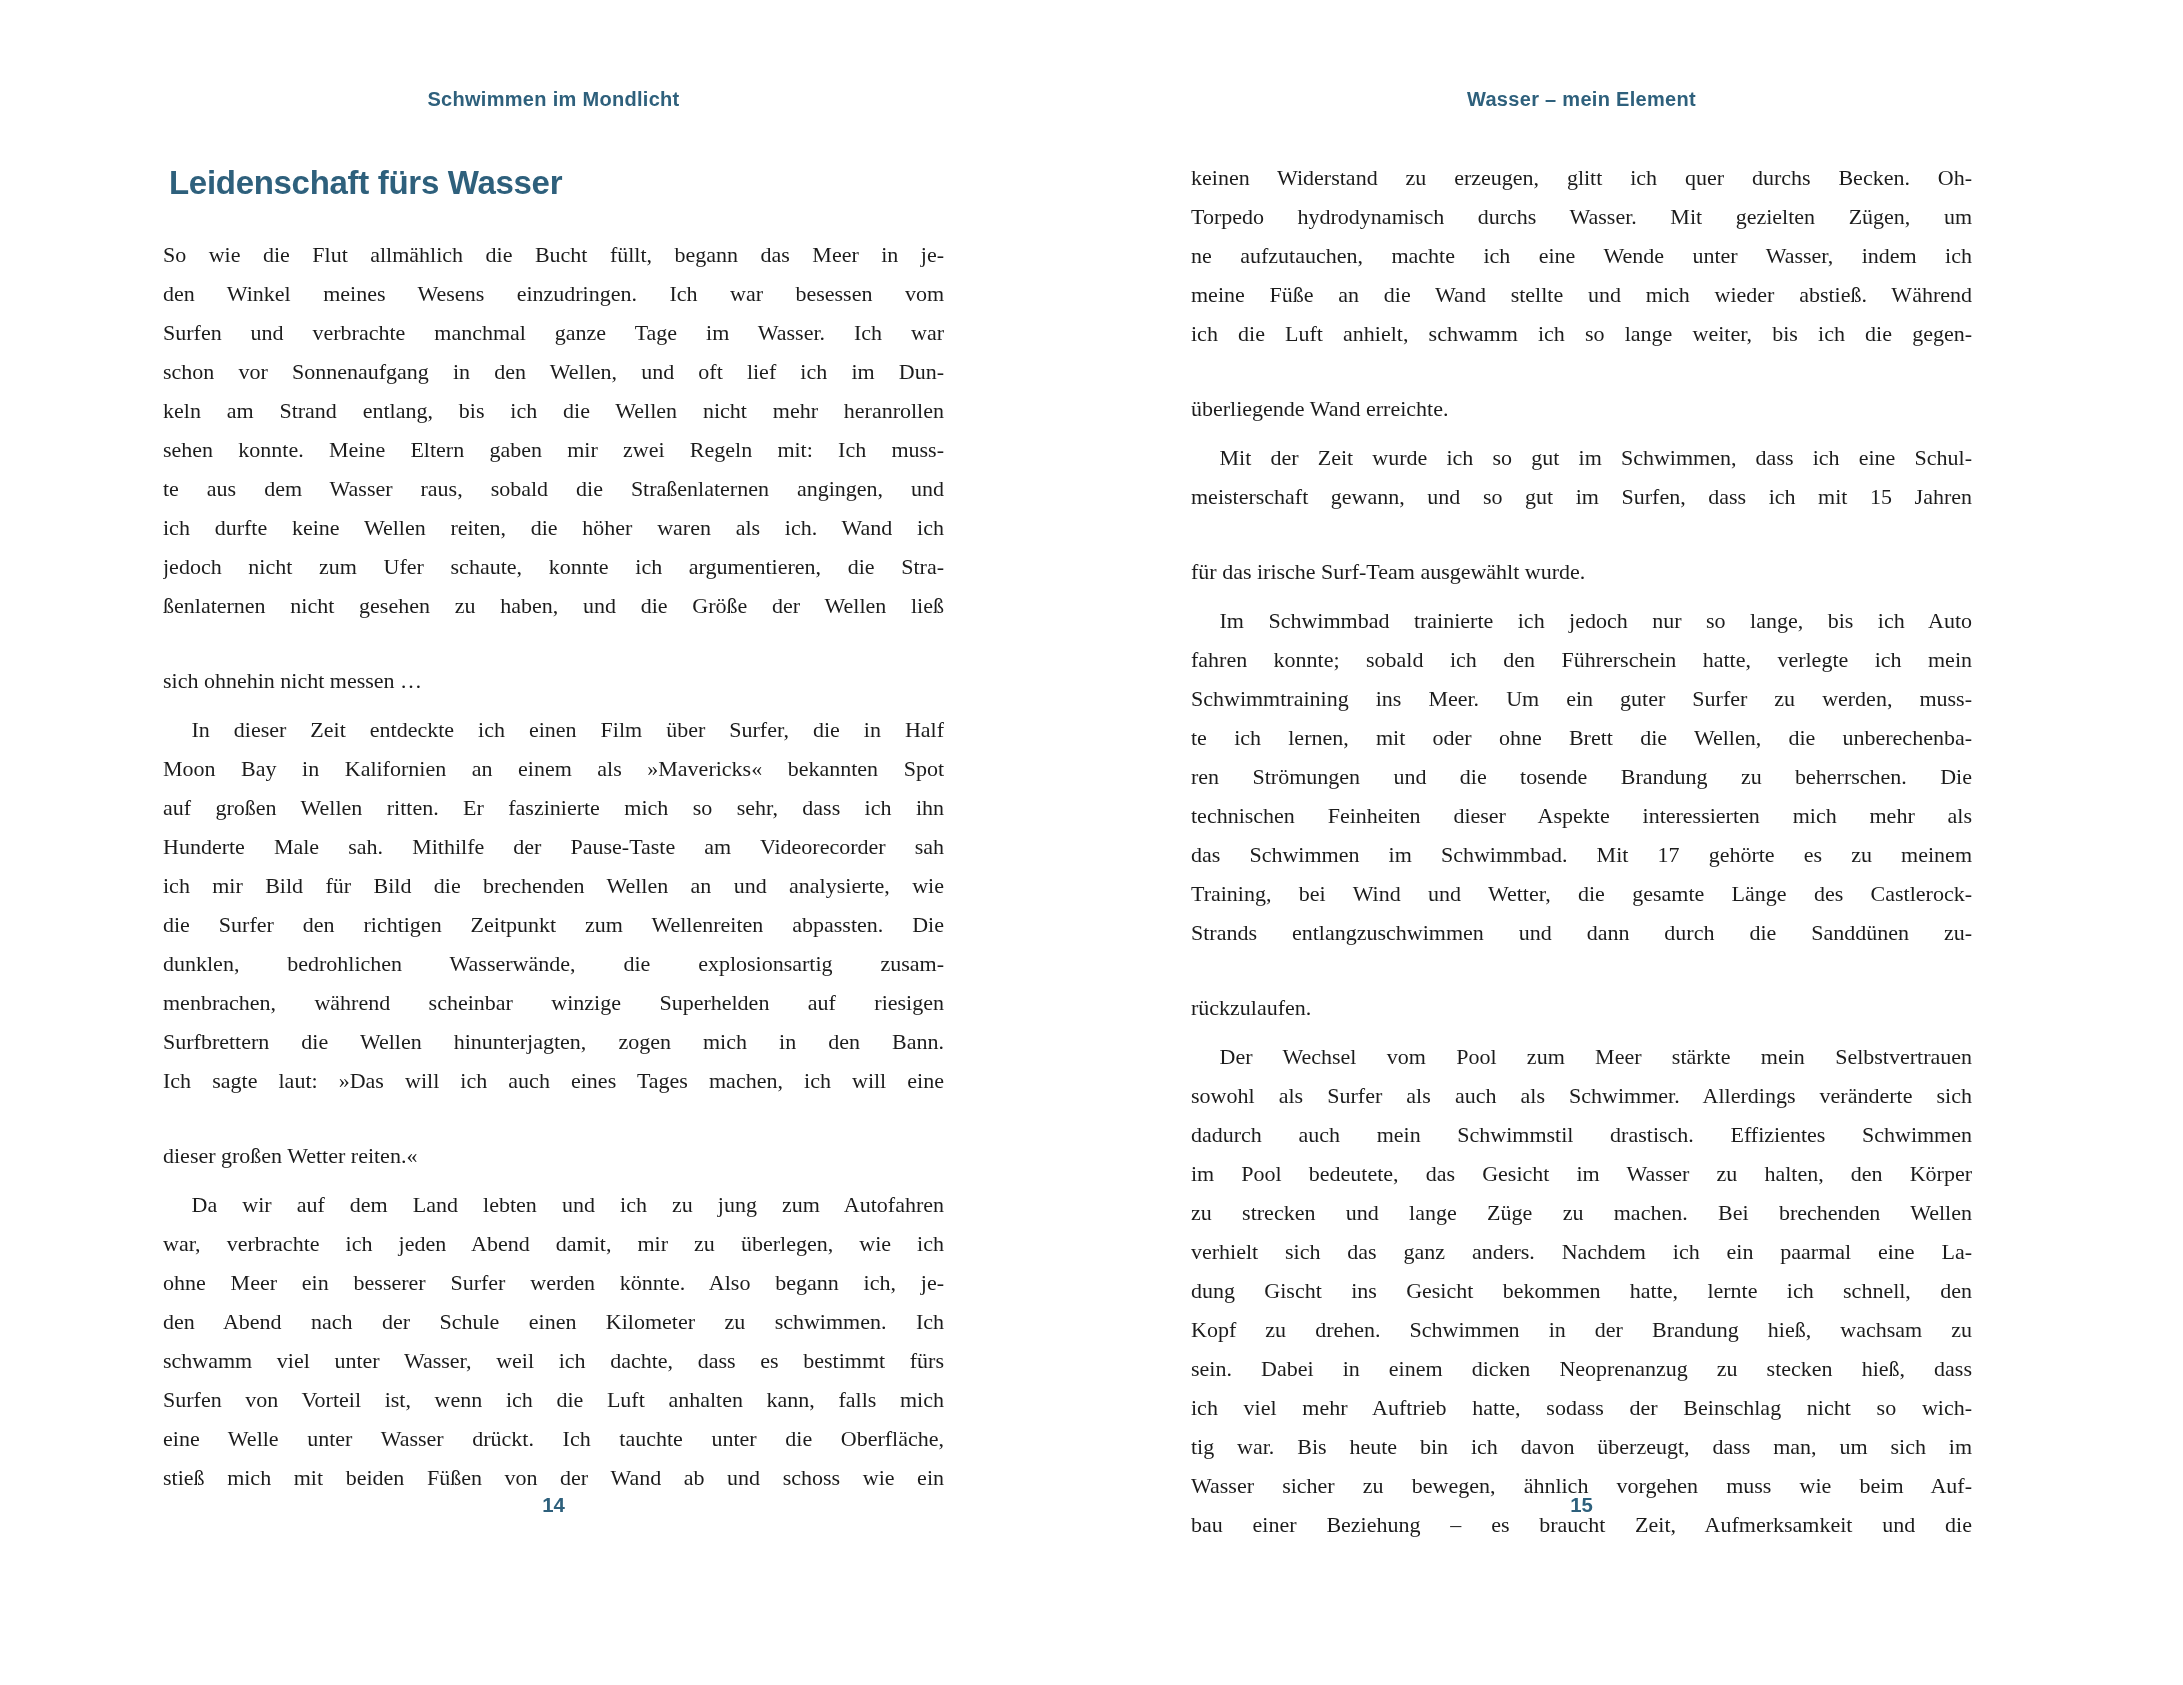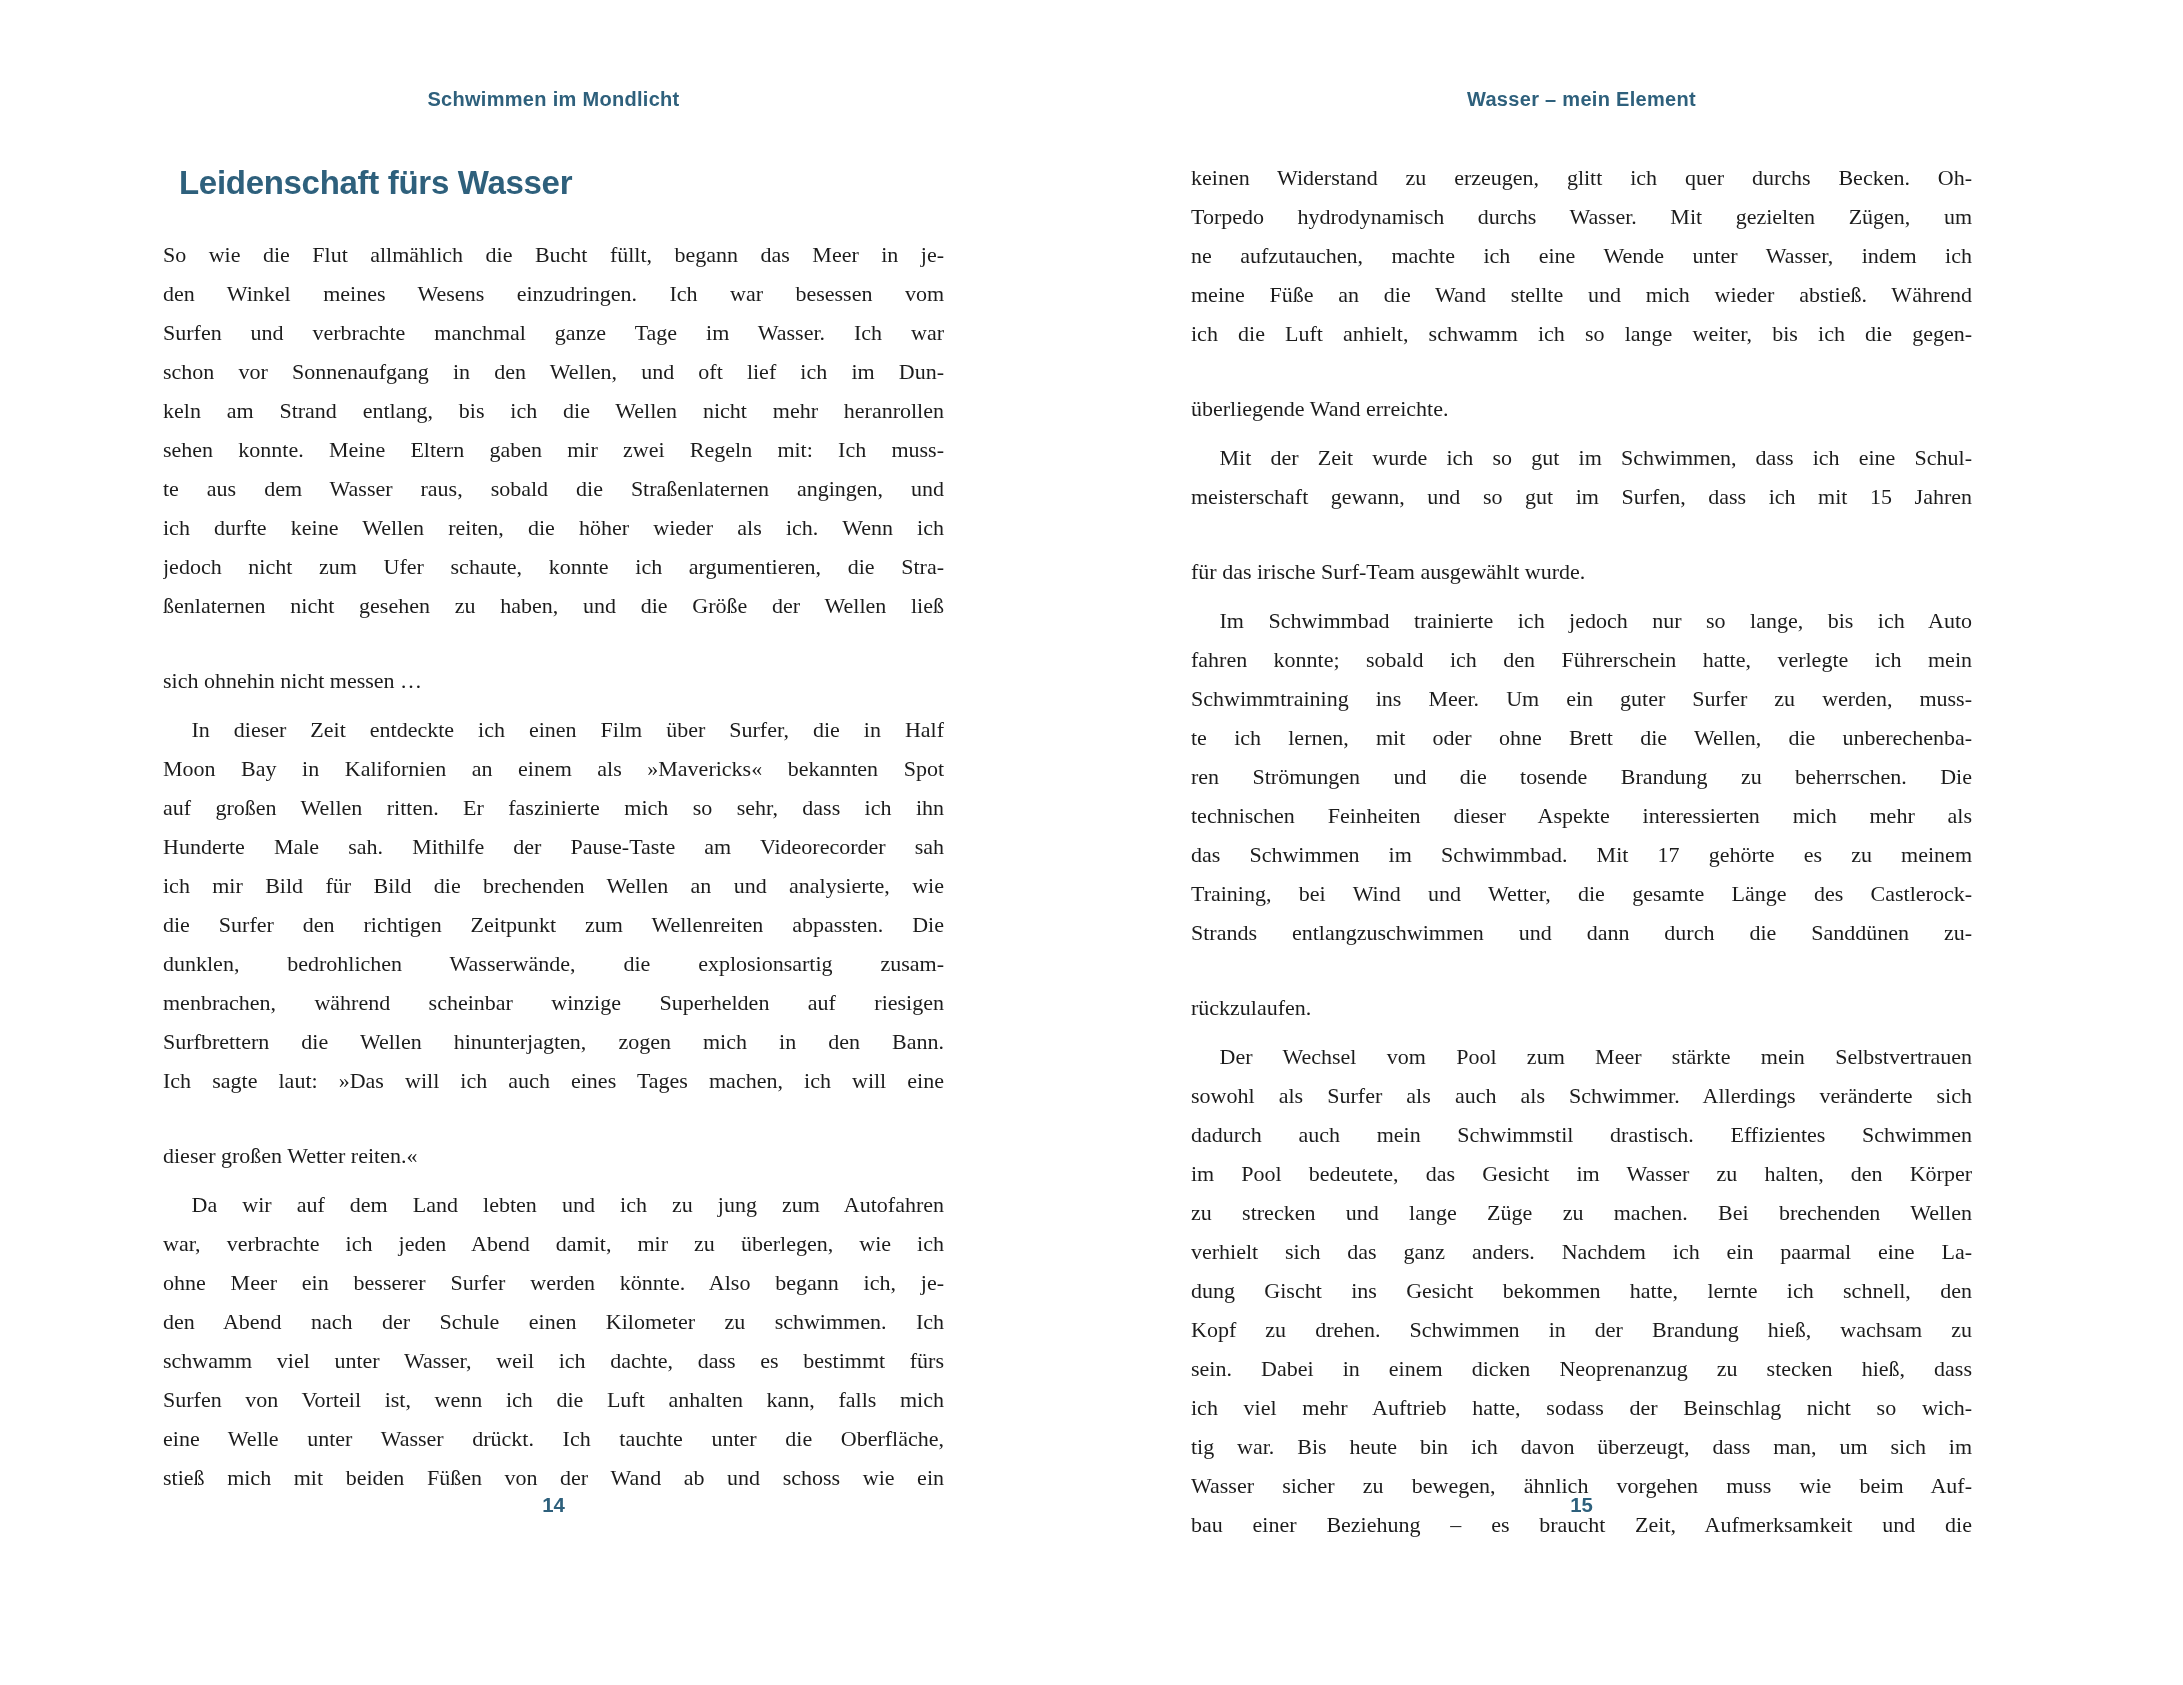--- a/index.html
+++ b/index.html
@@ -30,21 +30,21 @@
     text-align: center;
     font-family: "Liberation Sans", sans-serif;
     font-weight: bold;
     font-size: 20px;
     letter-spacing: 0.3px;
     color: var(--accent, #2e607c);
   }
   .chapter-heading {
     position: absolute;
     top: 164px;
-    left: 16px;
+    left: 6px;
     font-family: "Liberation Sans", sans-serif;
     font-weight: bold;
     font-size: 33px;
     letter-spacing: -0.3px;
     color: var(--accent, #2e607c);
   }
   .body-block {
     position: absolute;
     left: 0;
     width: 781px;
@@ -91,21 +91,21 @@
     <h1 class="chapter-heading">Leidenschaft fürs Wasser</h1>
     <div class="body-block">
         <div class="para">
           <div class="line">So wie die Flut allmählich die Bucht füllt, begann das Meer in je-</div>
           <div class="line">den Winkel meines Wesens einzudringen. Ich war besessen vom</div>
           <div class="line">Surfen und verbrachte manchmal ganze Tage im Wasser. Ich war</div>
           <div class="line">schon vor Sonnenaufgang in den Wellen, und oft lief ich im Dun-</div>
           <div class="line">keln am Strand entlang, bis ich die Wellen nicht mehr heranrollen</div>
           <div class="line">sehen konnte. Meine Eltern gaben mir zwei Regeln mit: Ich muss-</div>
           <div class="line">te aus dem Wasser raus, sobald die Straßenlaternen angingen, und</div>
-          <div class="line">ich durfte keine Wellen reiten, die höher wieder als ich. Wenn ich</div>
+          <div class="line">ich durfte keine Wellen reiten, die höher waren als ich. Wand ich</div>
           <div class="line">jedoch nicht zum Ufer schaute, konnte ich argumentieren, die Stra-</div>
           <div class="line">ßenlaternen nicht gesehen zu haben, und die Größe der Wellen ließ</div>
           <div class="line last">sich ohnehin nicht messen …</div>
         </div>
         <div class="para indent">
           <div class="line">In dieser Zeit entdeckte ich einen Film über Surfer, die in Half</div>
           <div class="line">Moon Bay in Kalifornien an einem als »Mavericks« bekannten Spot</div>
           <div class="line">auf großen Wellen ritten. Er faszinierte mich so sehr, dass ich ihn</div>
           <div class="line">Hunderte Male sah. Mithilfe der Pause-Taste am Videorecorder sah</div>
           <div class="line">ich mir Bild für Bild die brechenden Wellen an und analysierte, wie</div>

